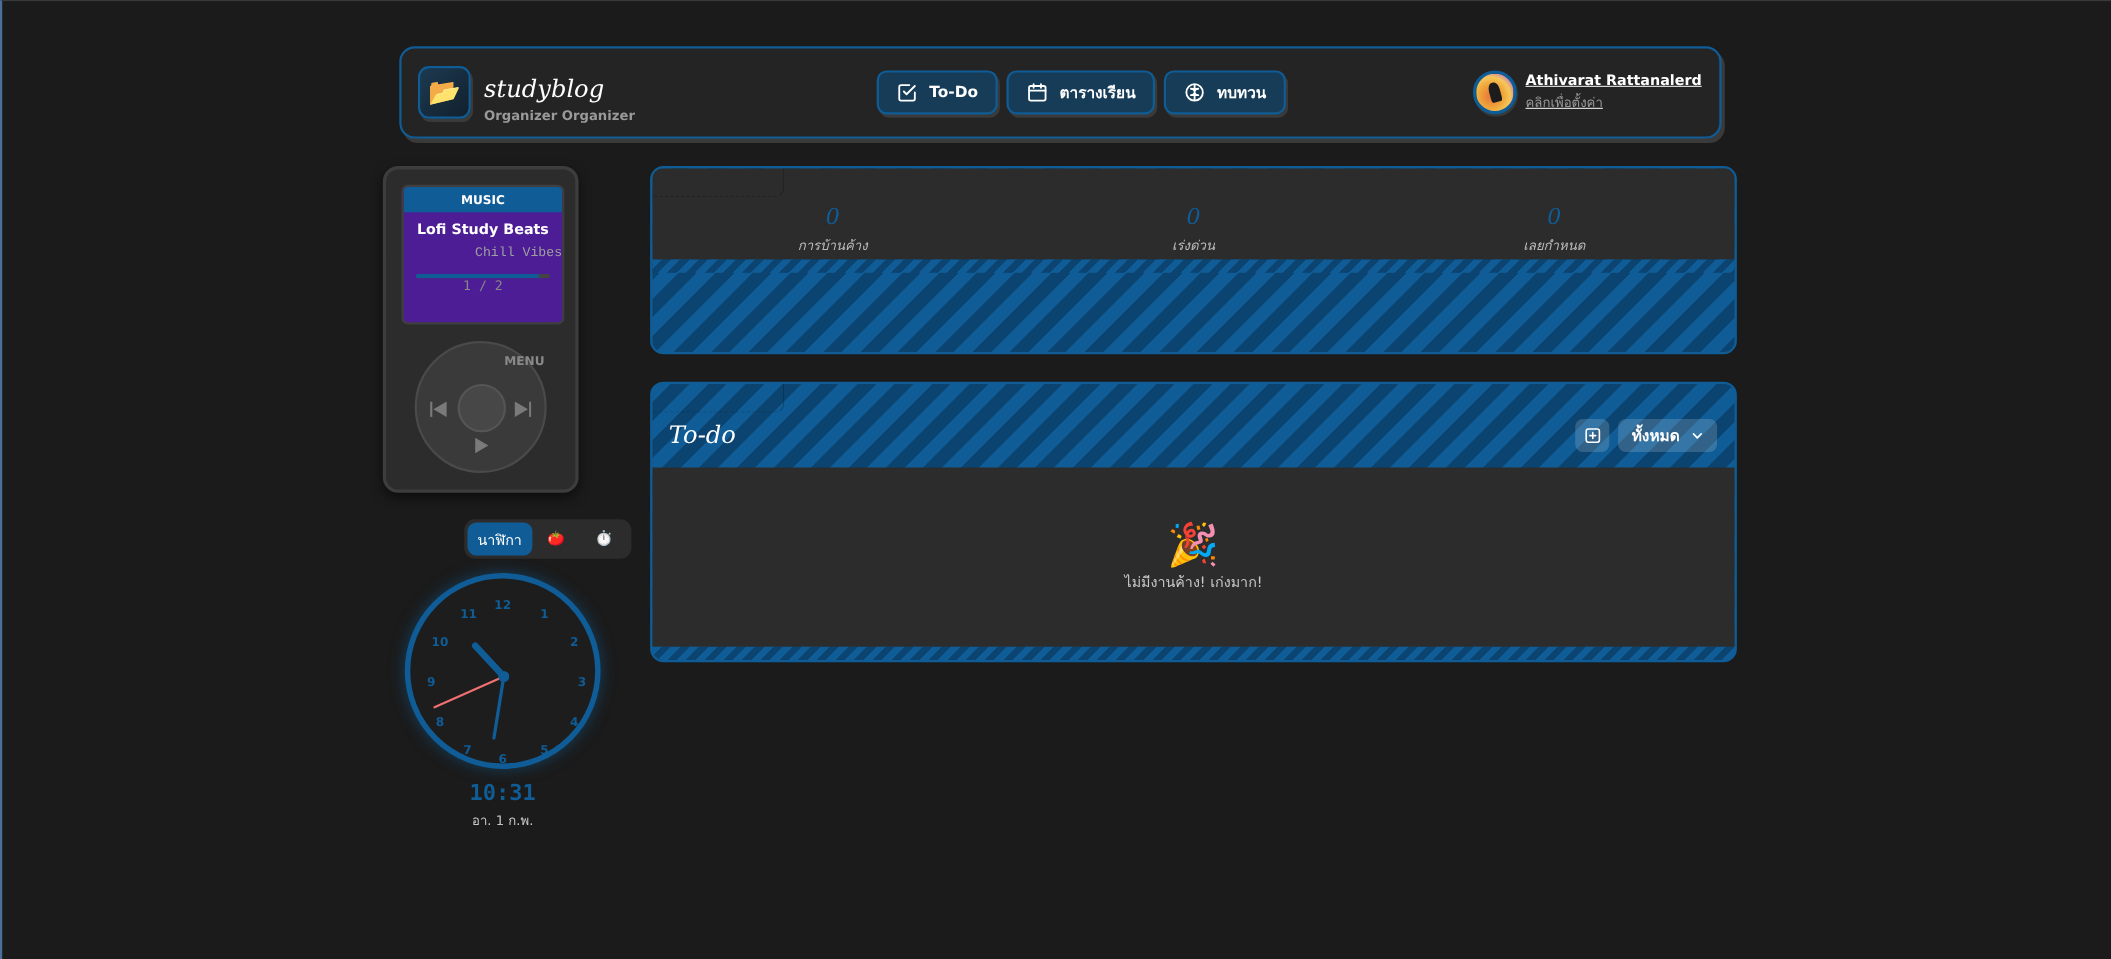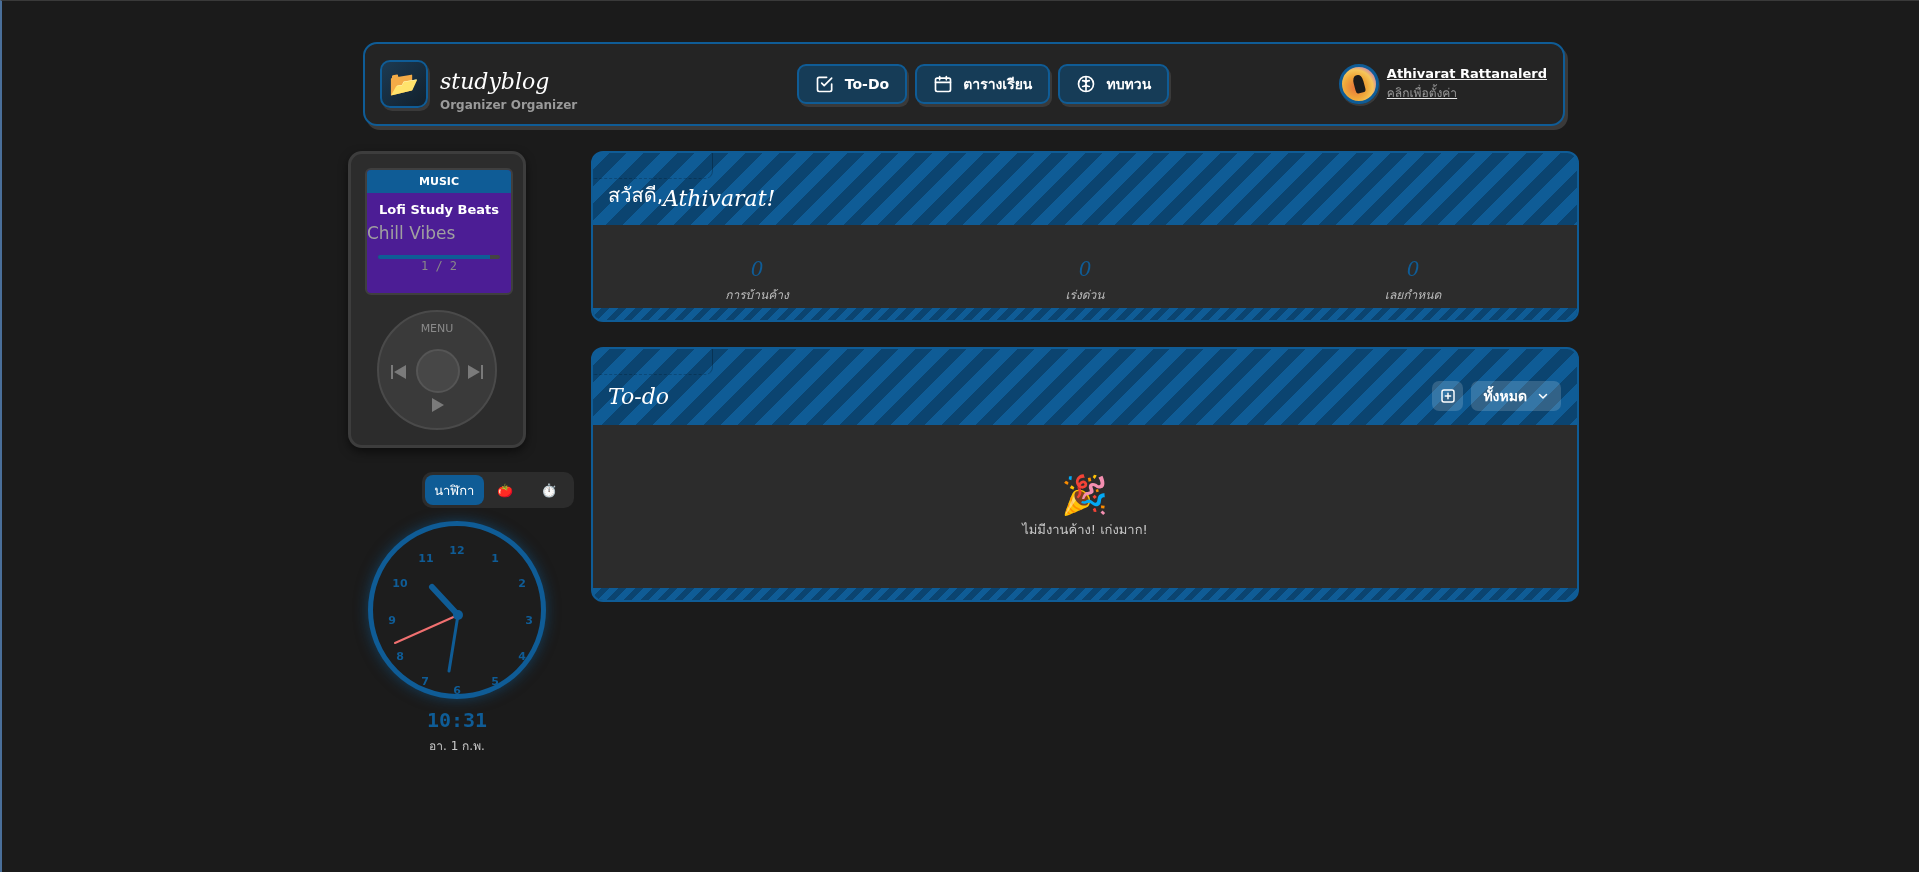--- a/index.html
+++ b/index.html
@@ -64,34 +64,34 @@
     }
     .ipod-screen {
       position: absolute; left: 14px; top: 14px; width: 148px; height: 127px;
       background: #4c1d95; border: 2px solid #3f3f3f; border-radius: 6px; overflow: hidden;
     }
     .ipod-screen-head {
       background: #0f5c96; height: 23px; text-align: center;
       font-size: 11px; font-weight: bold; color: #fff; line-height: 23px;
     }
     .ipod-track { text-align: center; font-size: 13px; font-weight: bold; color: #fff; margin-top: 9px; }
-    .ipod-artist { text-align: left; font-size: 17px; color: #a0a0a0; margin-top: 6px; }
+    .ipod-artist { text-align: right; font-size: 12px; color: #a0a0a0; margin-top: 6px; font-family: Liberation Mono, monospace; }
     .ipod-progress {
       margin: 12px auto 0; width: 122px; height: 4px; background: #444; border-radius: 2px; overflow: hidden;
     }
     .ipod-progress-fill { height: 100%; width: 92%; background: #0f5c96; }
     .ipod-count { text-align: center; font-family: "DejaVu Sans Mono", monospace; font-size: 12px; color: #888; margin-top: 0; }
 
     .wheel {
       position: absolute; left: 26px; top: 156px; width: 120px; height: 120px; border-radius: 50%;
       background: #3a3a3a; border: 2px solid #4a4a4a;
     }
     .wheel-menu {
-      position: absolute; top: 10px; width: 100%; text-align: center;
-      font-size: 11px; font-weight: normal; color: #8a8a8a; cursor: pointer;
+      position: absolute; top: 10px; width: 100%; text-align: right;
+      font-size: 11px; font-weight: bold; color: #8a8a8a; cursor: pointer;
     }
     .wheel-center {
       position: absolute; left: 37px; top: 37px; width: 44px; height: 44px; border-radius: 50%;
       background: #474747; border: 2px solid #555; cursor: pointer;
     }
     .wheel-prev, .wheel-next, .wheel-play { position: absolute; cursor: pointer; }
     .wheel-prev { left: 12px; top: 52px; }
     .wheel-next { right: 12px; top: 52px; }
     .wheel-play { left: 52px; bottom: 12px; }
 
@@ -273,24 +273,20 @@
     <line x1="90" y1="94" x2="81" y2="150" stroke="#0f5c96" stroke-width="3" stroke-linecap="round"></line>
     <line x1="90" y1="94" x2="27" y2="122" stroke="#f07070" stroke-width="2" stroke-linecap="round"></line>
     <circle cx="90" cy="94" r="5" fill="#0f5c96"></circle>
   </svg>
 </div>
 <div class="digital-time">10:31</div>
 <div class="digital-date">อา. 1 ก.พ.</div>
 
 <div class="card greet-card">
   <div class="card-tab"></div>
-  <div class="card-head">
-    <span class="greet-title">สวัสดี, </span>
-    <span class="greet-name serif-italic">Athivarat!</span>
-  </div>
   <div class="card-body stats">
     <div class="stat">
       <div class="stat-num serif-italic">0</div>
       <div class="stat-label">การบ้านค้าง</div>
     </div>
     <div class="stat">
       <div class="stat-num serif-italic">0</div>
       <div class="stat-label">เร่งด่วน</div>
     </div>
     <div class="stat">

